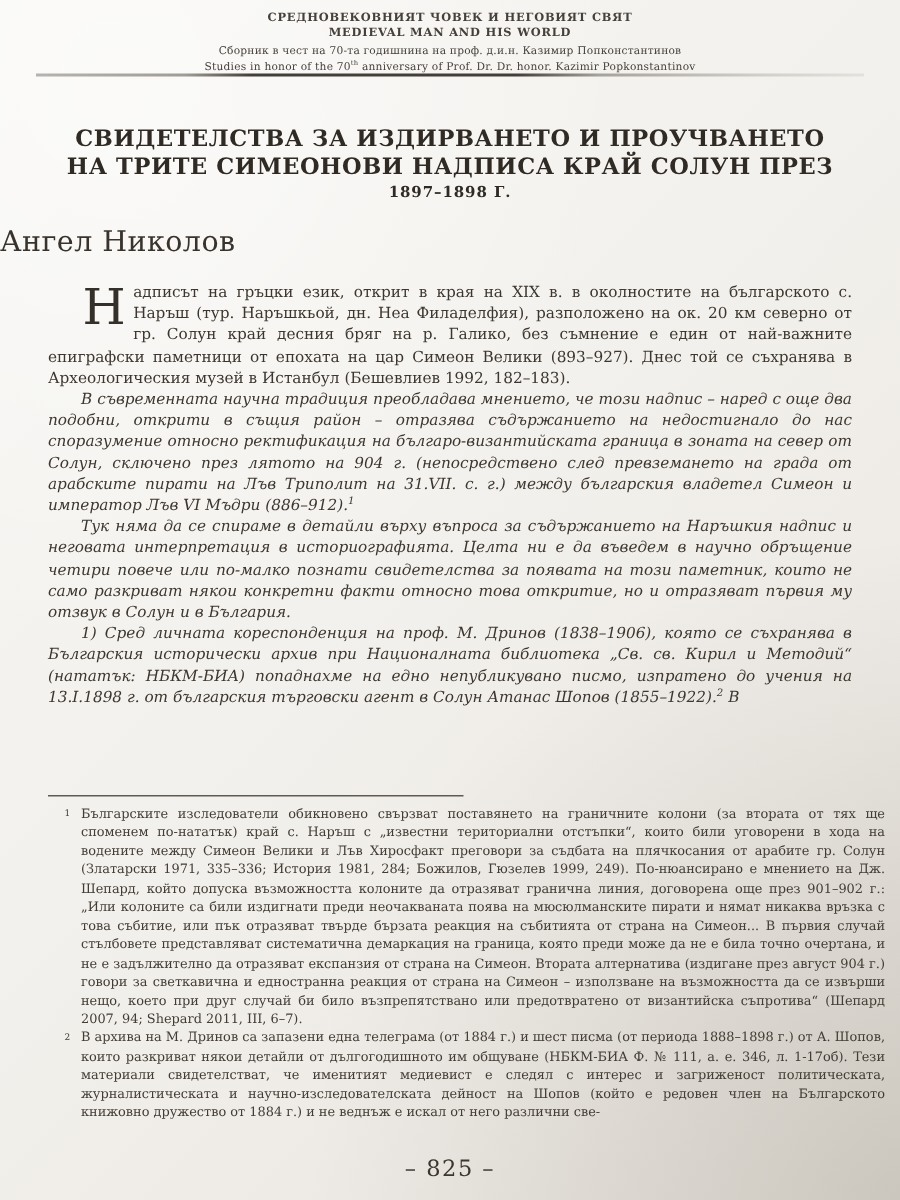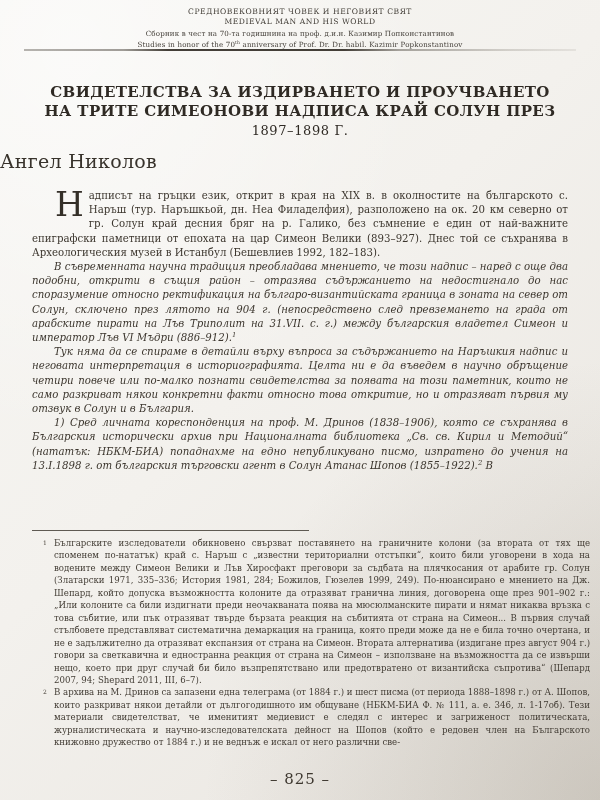--- a/index.html
+++ b/index.html
@@ -11,35 +11,35 @@
   .page{
     position:relative;width:600px;height:800px;
     background:
       radial-gradient(130% 110% at 12% 6%, rgba(255,255,255,0.55) 0%, rgba(255,255,255,0) 45%),
       radial-gradient(120% 100% at 100% 100%, rgba(120,110,95,0.22) 0%, rgba(120,110,95,0) 55%),
       linear-gradient(135deg,#f7f6f3 0%,#f3f1ed 45%,#edeae5 75%,#e3dfd8 100%);
     color:#3c362e;
   }
   
   .header{position:absolute;top:7px;left:0;right:0;text-align:center;color:#45403a;}
-  .hdr-main{font-size:7.6px;font-weight:normal;letter-spacing:0.55px;line-height:9.5px;}
+  .hdr-main{font-size:7.6px;font-weight:bold;letter-spacing:0.55px;line-height:9.5px;}
   .hdr-sub{font-size:7.1px;letter-spacing:0.15px;line-height:9px;}
   .hdr-gap{height:3px;}
   .hdr-sub sup{font-size:4.5px;}
   .rule{
     position:absolute;top:49px;left:24px;width:552px;height:2px;
     background:linear-gradient(to right,
       rgba(70,64,55,0.38) 0%, rgba(70,64,55,0.5) 18%,
       rgba(52,47,40,0.92) 26%, rgba(52,47,40,0.92) 58%,
       rgba(70,64,55,0.45) 68%, rgba(95,88,77,0.22) 88%, rgba(95,88,77,0.1) 100%);
   }
   
   .title{position:absolute;top:83px;left:20px;right:20px;text-align:center;color:#2f2a24;}
   .title-line{font-size:15px;font-weight:bold;letter-spacing:0.4px;line-height:18.5px;white-space:nowrap;text-align:center;}
-  .title-year{font-size:13px;font-weight:normal;letter-spacing:0.6px;margin-top:3px;}
+  .title-year{font-size:10px;font-weight:bold;letter-spacing:0.6px;margin-top:3px;}
   .author{
     position:absolute;top:150px;left:0;right:0;text-align:left;
     font-size:19px;color:#38332c;letter-spacing:0.3px;
   }
   
   .body-text{
     position:absolute;top:189px;left:32px;width:536px;
     font-size:10.2px;line-height:14.2px;text-align:justify;color:#3c362e;
   }
   .body-text p{margin:0;}
@@ -68,21 +68,21 @@
 </head>
 <body>
 
 <div class="page">
 
   <div class="header">
     <div class="hdr-main">СРЕДНОВЕКОВНИЯТ ЧОВЕК И НЕГОВИЯТ СВЯТ</div>
     <div class="hdr-main">MEDIEVAL MAN AND HIS WORLD</div>
     <div class="hdr-gap"></div>
     <div class="hdr-sub">Сборник в чест на 70-та годишнина на проф. д.и.н. Казимир Попконстантинов</div>
-    <div class="hdr-sub"><span>Studies in honor of the 70</span><sup>th</sup><span> anniversary of Prof. Dr. Dr. habil. Kazimir Popkonstantinov</span></div>
+    <div class="hdr-sub"><span>Studies in honor of the 70</span><sup>th</sup><span> anniversary of Prof. Dr. Dr. honor. Kazimir Popkonstantinov</span></div>
   </div>
 
   <div class="rule"></div>
 
   <div class="title">
     <div class="title-line">СВИДЕТЕЛСТВА ЗА ИЗДИРВАНЕТО И ПРОУЧВАНЕТО</div>
     <div class="title-line">НА ТРИТЕ СИМЕОНОВИ НАДПИСА КРАЙ СОЛУН ПРЕЗ</div>
     <div class="title-year">1897–1898 Г.</div>
   </div>
 

